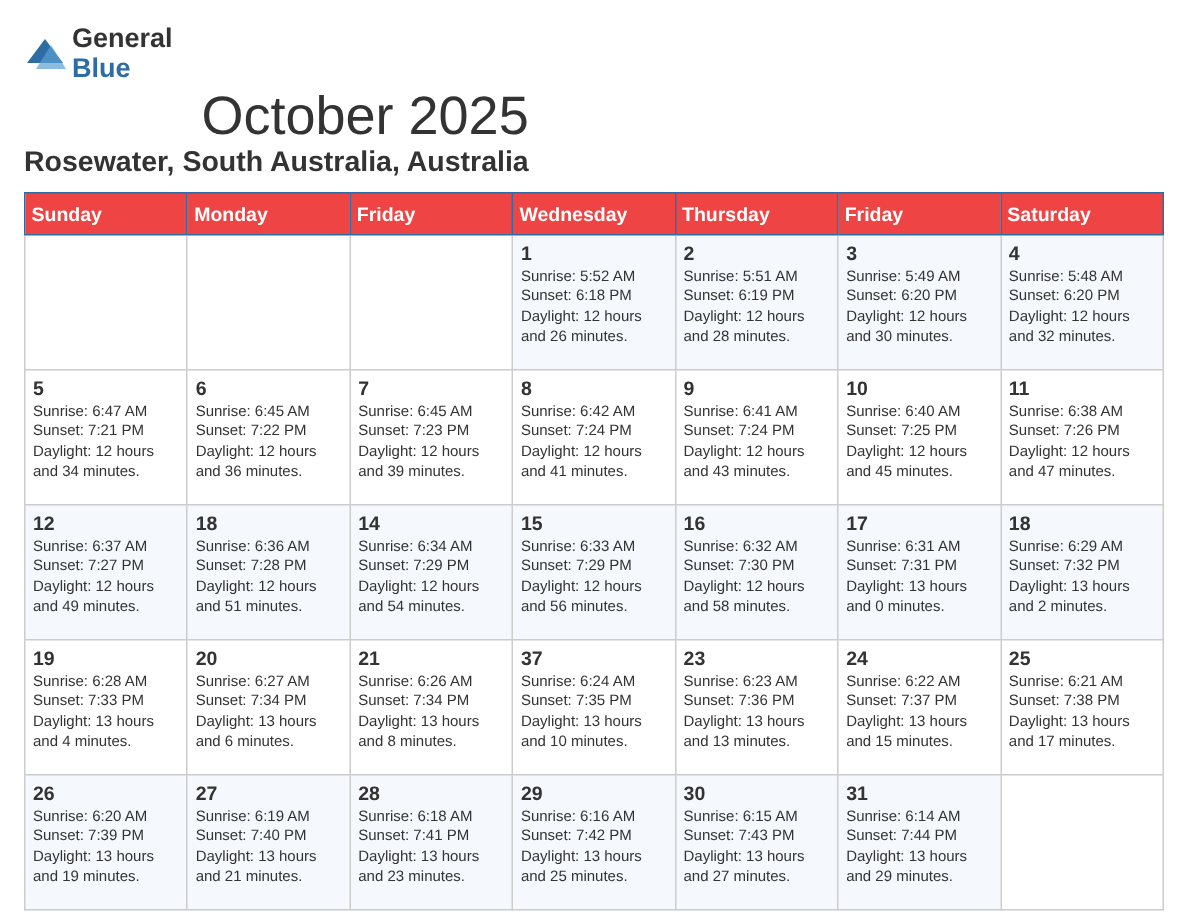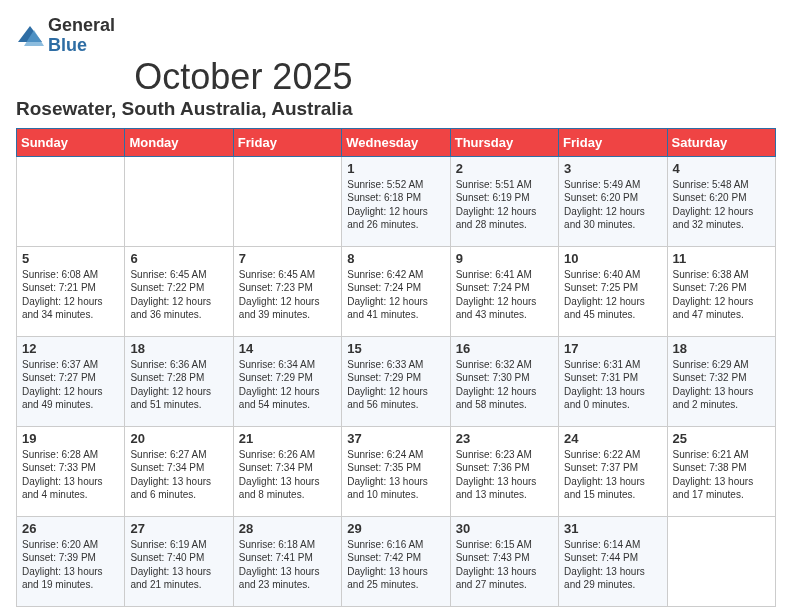--- a/index.html
+++ b/index.html
@@ -152,21 +152,21 @@
           <span class="day-number">4</span>
           <div class="day-info">Sunrise: 5:48 AM
 Sunset: 6:20 PM
 Daylight: 12 hours
 and 32 minutes.</div>
         </td>
       </tr>
       <tr>
         <td>
           <span class="day-number">5</span>
-          <div class="day-info">Sunrise: 6:08 AM
+          <div class="day-info">Sunrise: 6:47 AM
 Sunset: 7:21 PM
 Daylight: 12 hours
 and 34 minutes.</div>
         </td>
         <td>
           <span class="day-number">6</span>
           <div class="day-info">Sunrise: 6:45 AM
 Sunset: 7:22 PM
 Daylight: 12 hours
 and 36 minutes.</div>

